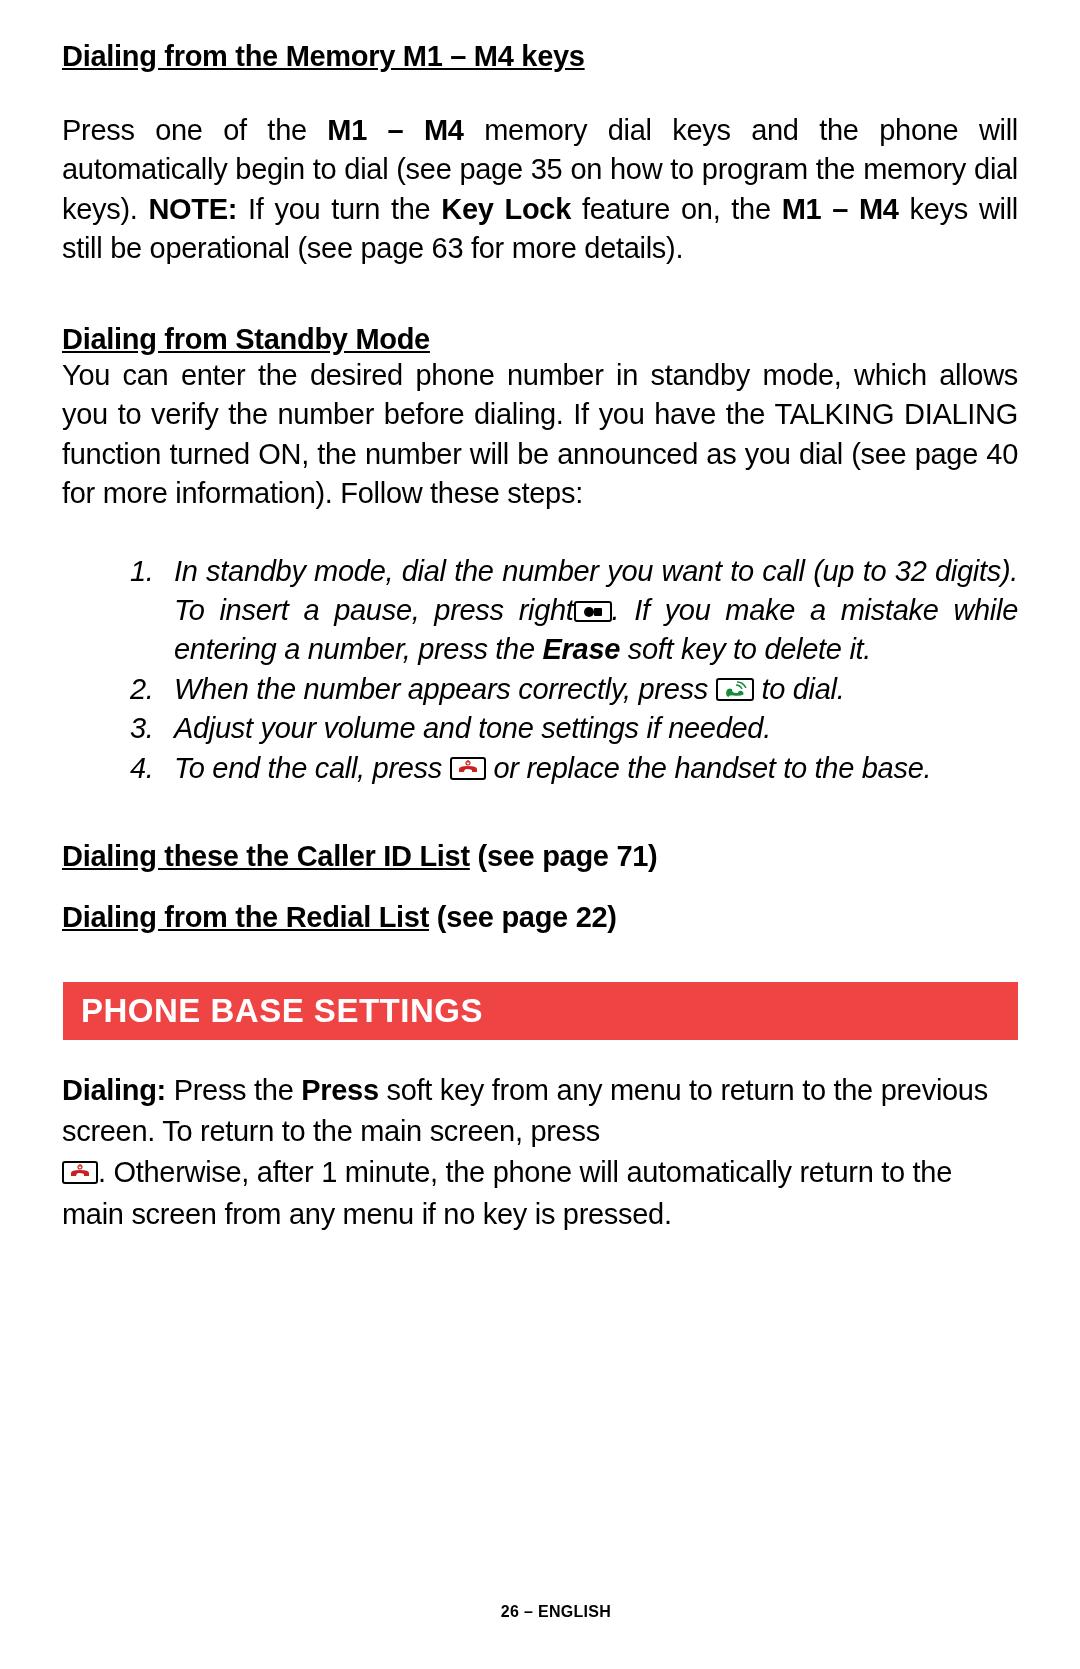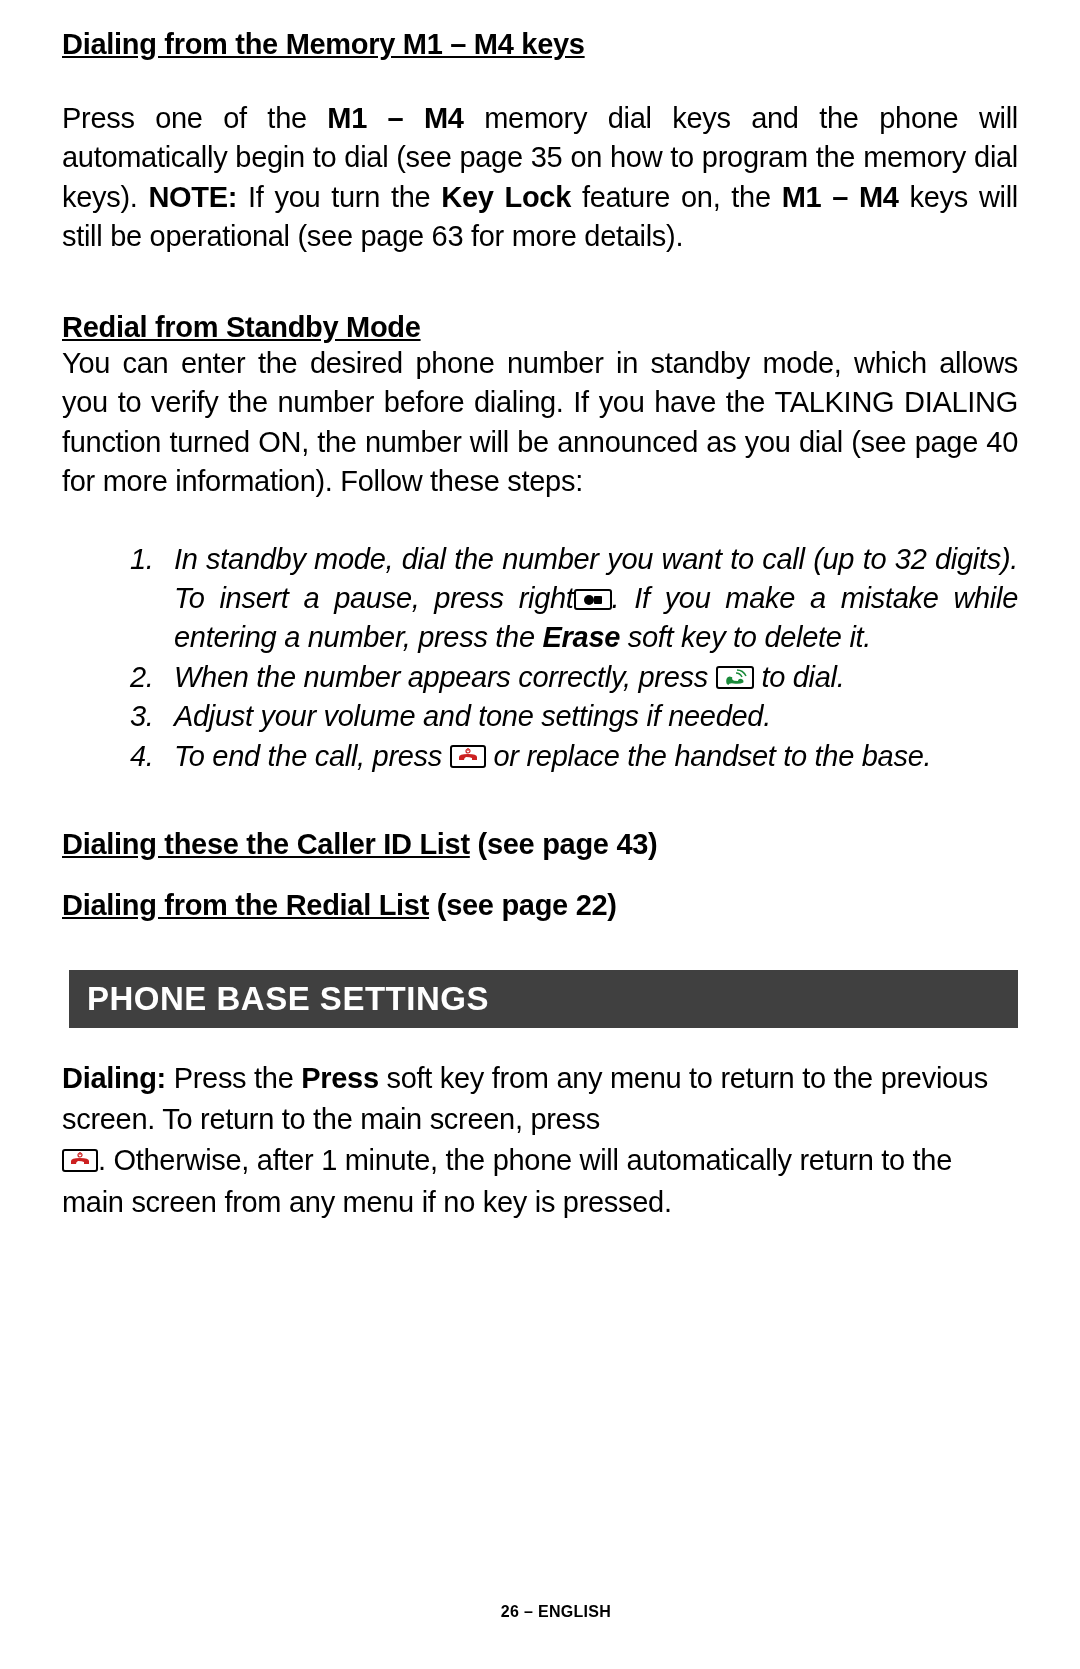--- a/index.html
+++ b/index.html
@@ -6,21 +6,21 @@
     margin: 0;
     padding: 0;
     background: #fff;
     color: #000;
     font-family: "Segoe UI", "Arial", sans-serif;
   }
   .page {
     width: 1080px;
     height: 1669px;
     box-sizing: border-box;
-    padding: 28px 62px 40px 62px;
+    padding: 40px 62px 40px 62px;
     position: relative;
   }
   .heading {
     font-size: 29px;
     font-weight: 700;
     text-decoration: underline;
     margin-bottom: 38px;
     letter-spacing: -0.3px;
   }
   .para {
@@ -57,26 +57,26 @@
     font-weight: 400;
   }
   .refline {
     font-size: 29px;
     font-weight: 700;
     margin-bottom: 28px;
     letter-spacing: -0.3px;
   }
   .refline:last-of-type { margin-bottom: 48px; }
   .section-bar {
-    background: #404040;
+    background: #ef4444;
     color: #fff;
     font-size: 33px;
     font-weight: 700;
     padding: 10px 18px;
-    margin: 48px 0 30px 7px;
+    margin: 48px 0 30px 1px;
     letter-spacing: 0.5px;
   }
   .icon-box {
     display: inline-block;
     border: 2px solid #000;
     border-radius: 3px;
     padding: 1px 4px 0 4px;
     line-height: 1;
     vertical-align: -2px;
     background: #fff;
@@ -108,21 +108,21 @@
 <body>
 
 <div class="page">
 
   <div class="heading">Dialing from the Memory M1 – M4 keys</div>
 
   <div class="para">
     <span>Press one of the </span><span class="bold">M1 – M4</span><span> memory dial keys and the phone will automatically begin to dial (see page 35 on how to program the memory dial keys).  </span><span class="bold">NOTE:</span><span> If you turn the </span><span class="bold">Key Lock</span><span> feature on, the </span><span class="bold">M1 – M4</span><span> keys will still be operational (see page 63 for more details).</span>
   </div>
 
-  <div class="heading" style="margin-bottom:0;">Redial from Standby Mode</div>
+  <div class="heading" style="margin-bottom:0;">Dialing from Standby Mode</div>
   <div class="para tight">You can enter the desired phone number in standby mode, which allows you to verify the number before dialing. If you have the TALKING DIALING function turned ON, the number will be announced as you dial (see page 40 for more information). Follow these steps:</div>
 
   <div class="ol">
     <div class="ol-item">
       <span>In standby mode, dial the number you want to call (up to 32 digits).  To insert a pause, press right</span><span class="icon-box"><svg width="26" height="16" viewBox="0 0 26 16">
             <circle cx="9" cy="8" r="5" fill="#000"></circle>
             <rect x="14" y="4" width="8" height="8" fill="#000" rx="1"></rect>
           </svg></span><span>.  If you make a mistake while entering a number, press the </span><span class="bold">Erase</span><span> soft key to delete it.</span>
     </div>
     <div class="ol-item">
@@ -136,21 +136,21 @@
     <div class="ol-item">
       <span>To end the call, press </span> <span class="icon-box"><svg width="24" height="18" viewBox="0 0 24 18">
             <path d="M3 9 Q 3 6 12 6 Q 21 6 21 9 L 21 12 L 16 12 L 16 10 Q 14 9 10 9 Q 8 10 8 12 L 3 12 Z" fill="#cc2020"></path>
             <circle cx="12" cy="3" r="2" fill="none" stroke="#cc2020" stroke-width="1.2"></circle>
             <line x1="12" y1="0" x2="12" y2="3" stroke="#cc2020" stroke-width="1.2"></line>
           </svg></span> <span> or replace the handset to the base.</span>
     </div>
   </div>
 
   <div class="refline">
-    <span class="u">Dialing these the Caller ID List</span><span> (see page 43)</span>
+    <span class="u">Dialing these the Caller ID List</span><span> (see page 71)</span>
   </div>
   <div class="refline">
     <span class="u">Dialing from the Redial List</span><span> (see page 22)</span>
   </div>
 
   <div class="section-bar">PHONE BASE SETTINGS</div>
 
   <div class="reminder-para">
     <span class="bold">Dialing:</span><span> Press the </span><span class="bold">Press</span><span> soft key from any menu to return to the previous screen.  To return to the main screen, press </span><br><span class="icon-box"><svg width="24" height="18" viewBox="0 0 24 18">
           <path d="M3 9 Q 3 6 12 6 Q 21 6 21 9 L 21 12 L 16 12 L 16 10 Q 14 9 10 9 Q 8 10 8 12 L 3 12 Z" fill="#cc2020"></path>

